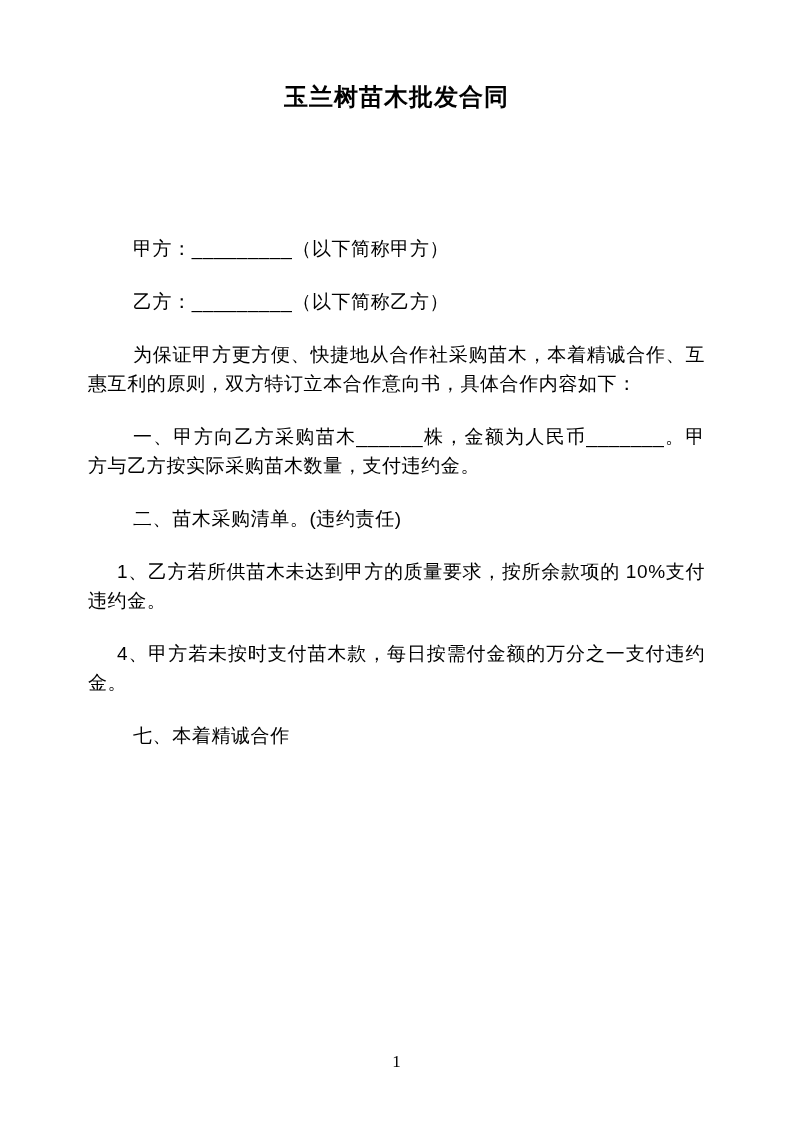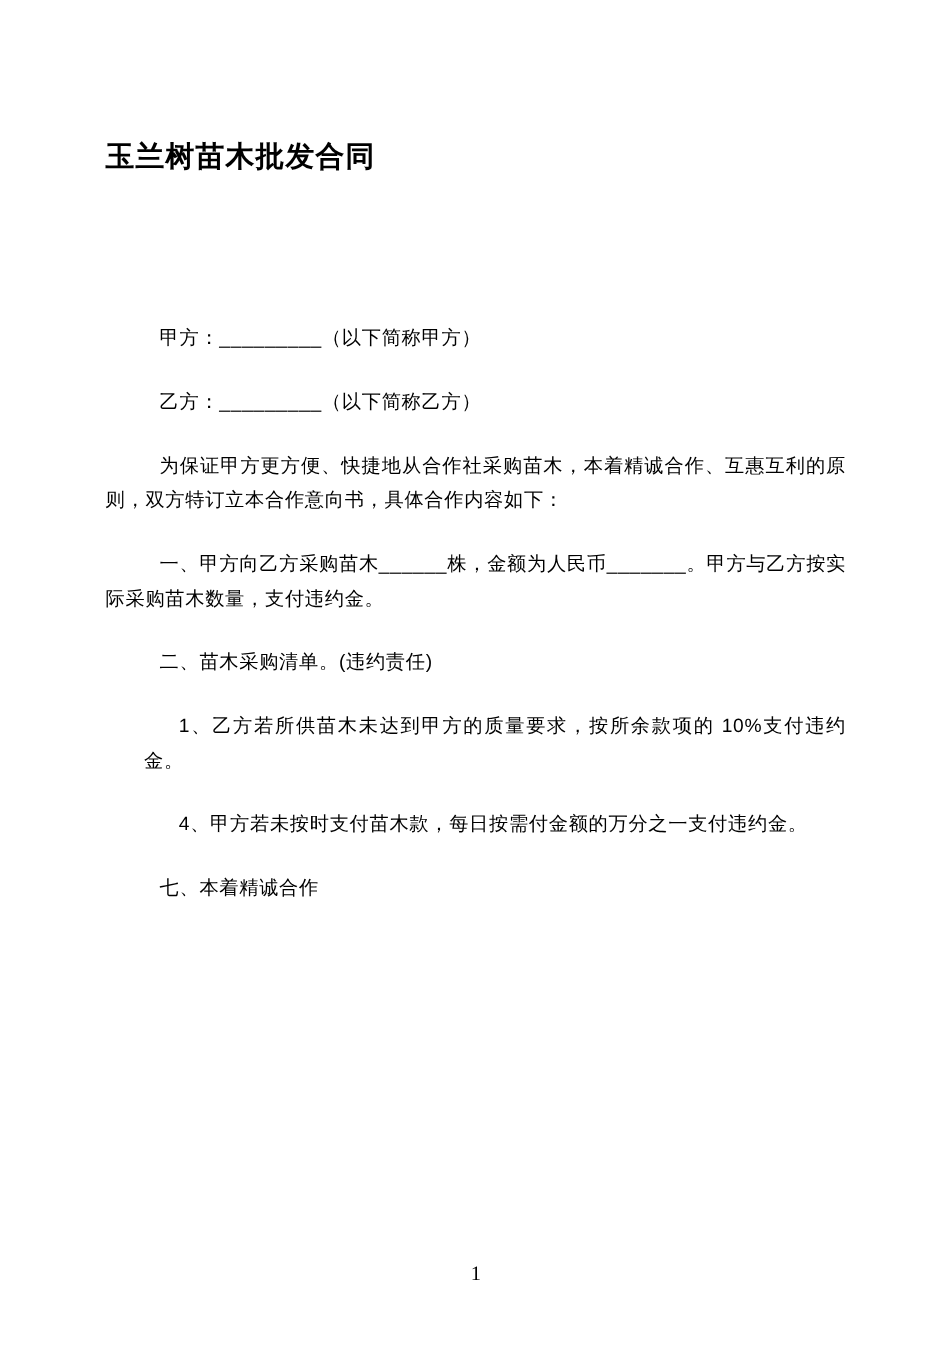--- a/index.html
+++ b/index.html
@@ -13,40 +13,40 @@
     height: 1122px;
     margin: 0 auto;
     background: #ffffff;
     color: #000000;
     box-sizing: border-box;
     padding: 0 88px;
     overflow: hidden;
     font-family: "Liberation Sans", "DejaVu Sans", sans-serif;
   }
   .doc-title {
-    margin: 114px 0 121px 0;
+    margin: 80px 0 121px 0;
     font-size: 24px;
     line-height: 33px;
     font-weight: 700;
+    text-align: center;
     letter-spacing: 1px;
   }
   .para {
     margin: 0 0 24px 0;
-    font-size: 16px;
+    font-size: 19px;
     line-height: 29px;
     letter-spacing: 0.6px;
     text-align: justify;
     text-justify: inter-ideograph;
   }
   .indent {
     text-indent: 45px;
   }
   .indent-sm {
     text-indent: 29px;
-    margin-left: 32px;
   }
   .page-footer {
     position: absolute;
     left: 0;
     right: 0;
     bottom: 50px;
     text-align: center;
     font-family: "Liberation Serif", "DejaVu Serif", serif;
     font-size: 17px;
     line-height: 20px;

